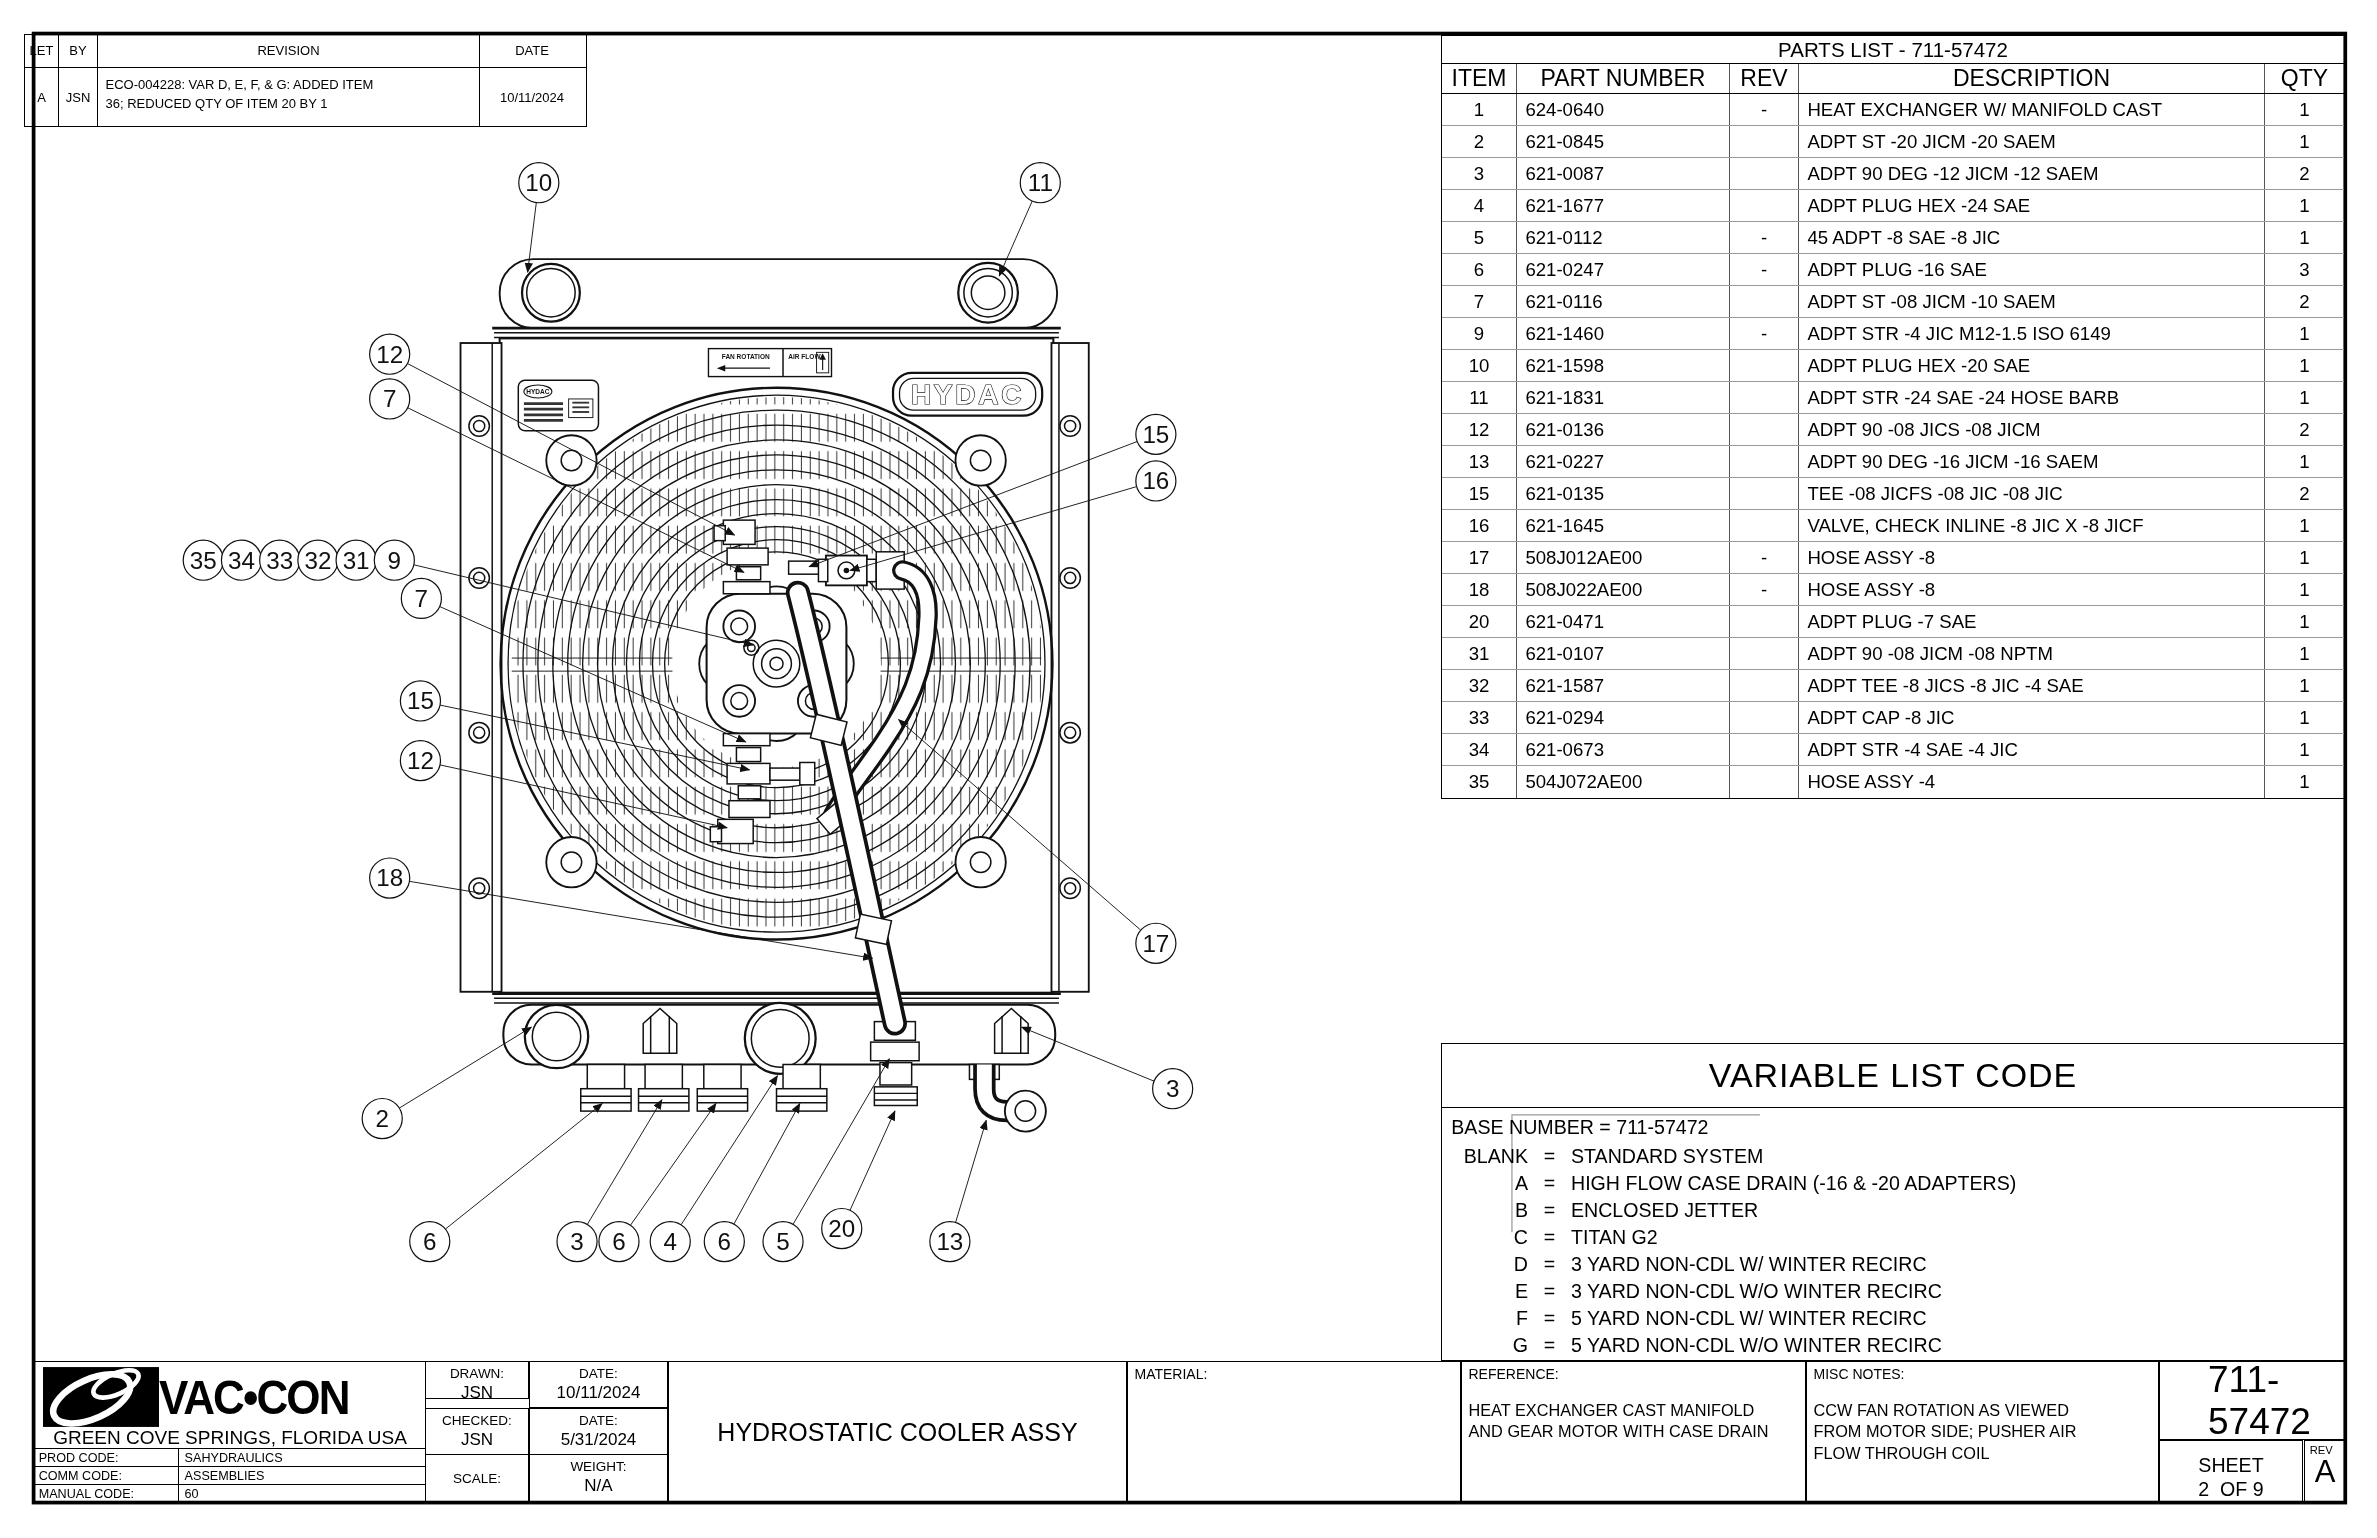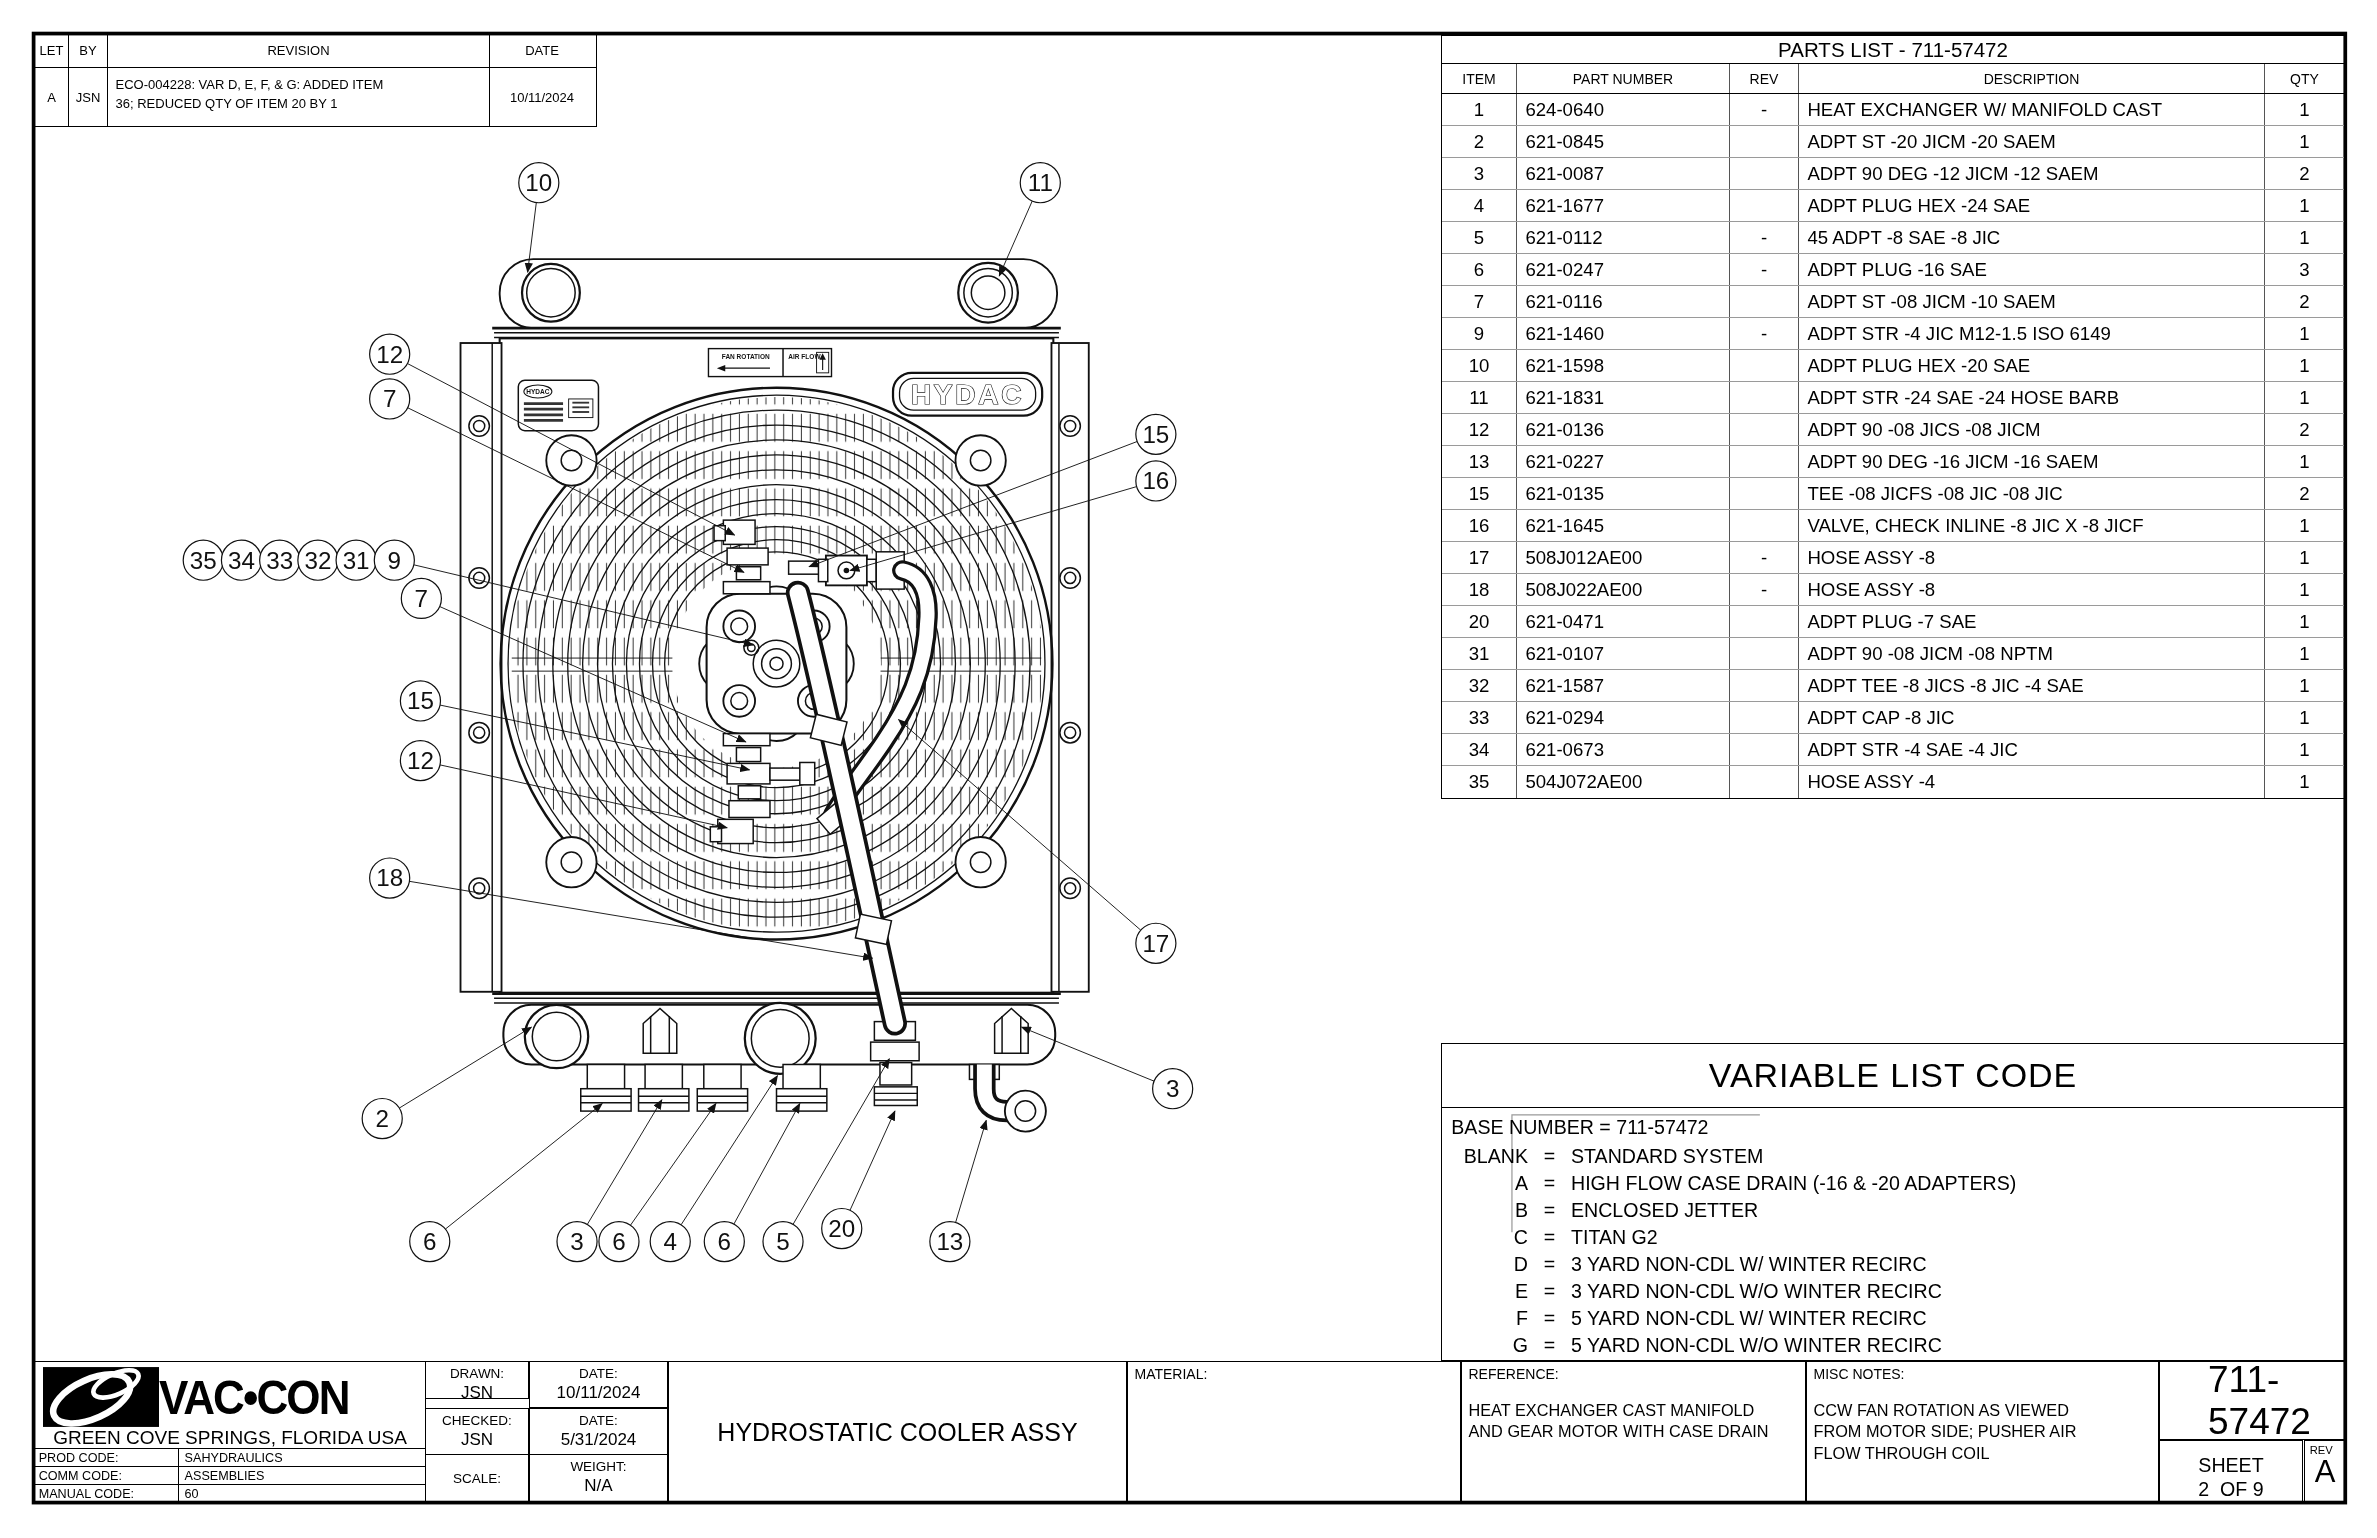--- a/index.html
+++ b/index.html
@@ -5,34 +5,34 @@
   * { margin:0; padding:0; box-sizing:border-box; }
   html,body { background:#e8e8e8; }
   .sheet {
     position:relative; width:2377px; height:1538px; background:#ffffff;
     font-family:"Liberation Sans", sans-serif; color:#000; overflow:hidden;
   }
   .sheet svg.bg { position:absolute; left:0; top:0; }
   .abs { position:absolute; }
 
   
-  .rev-table { left:34px; top:34px; width:563px; border:1.9px solid #000; background:transparent; }
+  .rev-table { left:24px; top:34px; width:563px; border:1.9px solid #000; background:transparent; }
   .rev-head, .rev-row { display:flex; }
   .rev-head > div { border-right:1.4px solid #000; height:32px; line-height:32px;
      text-align:center; font-size:13px; }
   .rev-row > div { border-right:1.4px solid #000; height:58px; font-size:13px; }
   .rev-head { border-bottom:1.4px solid #000; }
   .rc1 { width:34px; } .rc2 { width:39px; } .rc3 { width:382px; } .rc4 { width:104px; border-right:none !important; }
   .rev-row .rc1, .rev-row .rc2, .rev-row .rc4 { display:flex; align-items:center; justify-content:center; }
   .rev-row .rc3 { padding:6.5px 5.6px 0 7.5px; font-size:13px; line-height:19.6px; }
 
   
   .parts { left:1441px; top:35px; width:904px; border:1.9px solid #000; }
   .pl-title { height:28px; line-height:28px; text-align:center; font-size:20.5px; border-bottom:1.9px solid #000; }
-  .pl-header { display:flex; height:30px; border-bottom:1.4px solid #000; font-size:14px; }
+  .pl-header { display:flex; height:30px; border-bottom:1.4px solid #000; font-size:23px; }
   .pl-header > div { display:flex; align-items:center; justify-content:center; }
   .pl-row { display:flex; height:32px; font-size:18.6px; border-bottom:0.9px solid #9a9a9a; }
   .pl-row:last-child { border-bottom:none; }
   .c-item { width:75px;  border-right:1.1px solid #555; display:flex; align-items:center; justify-content:center; }
   .c-part { width:213px; border-right:1.1px solid #555; display:flex; align-items:center; padding-left:8.4px; }
   .c-rev  { width:69px;  border-right:1.1px solid #555; display:flex; align-items:center; justify-content:center; }
   .c-desc { width:466px; border-right:1.1px solid #555; display:flex; align-items:center; padding-left:8.4px; }
   .c-qty  { flex:1; display:flex; align-items:center; justify-content:center; }
 
   

